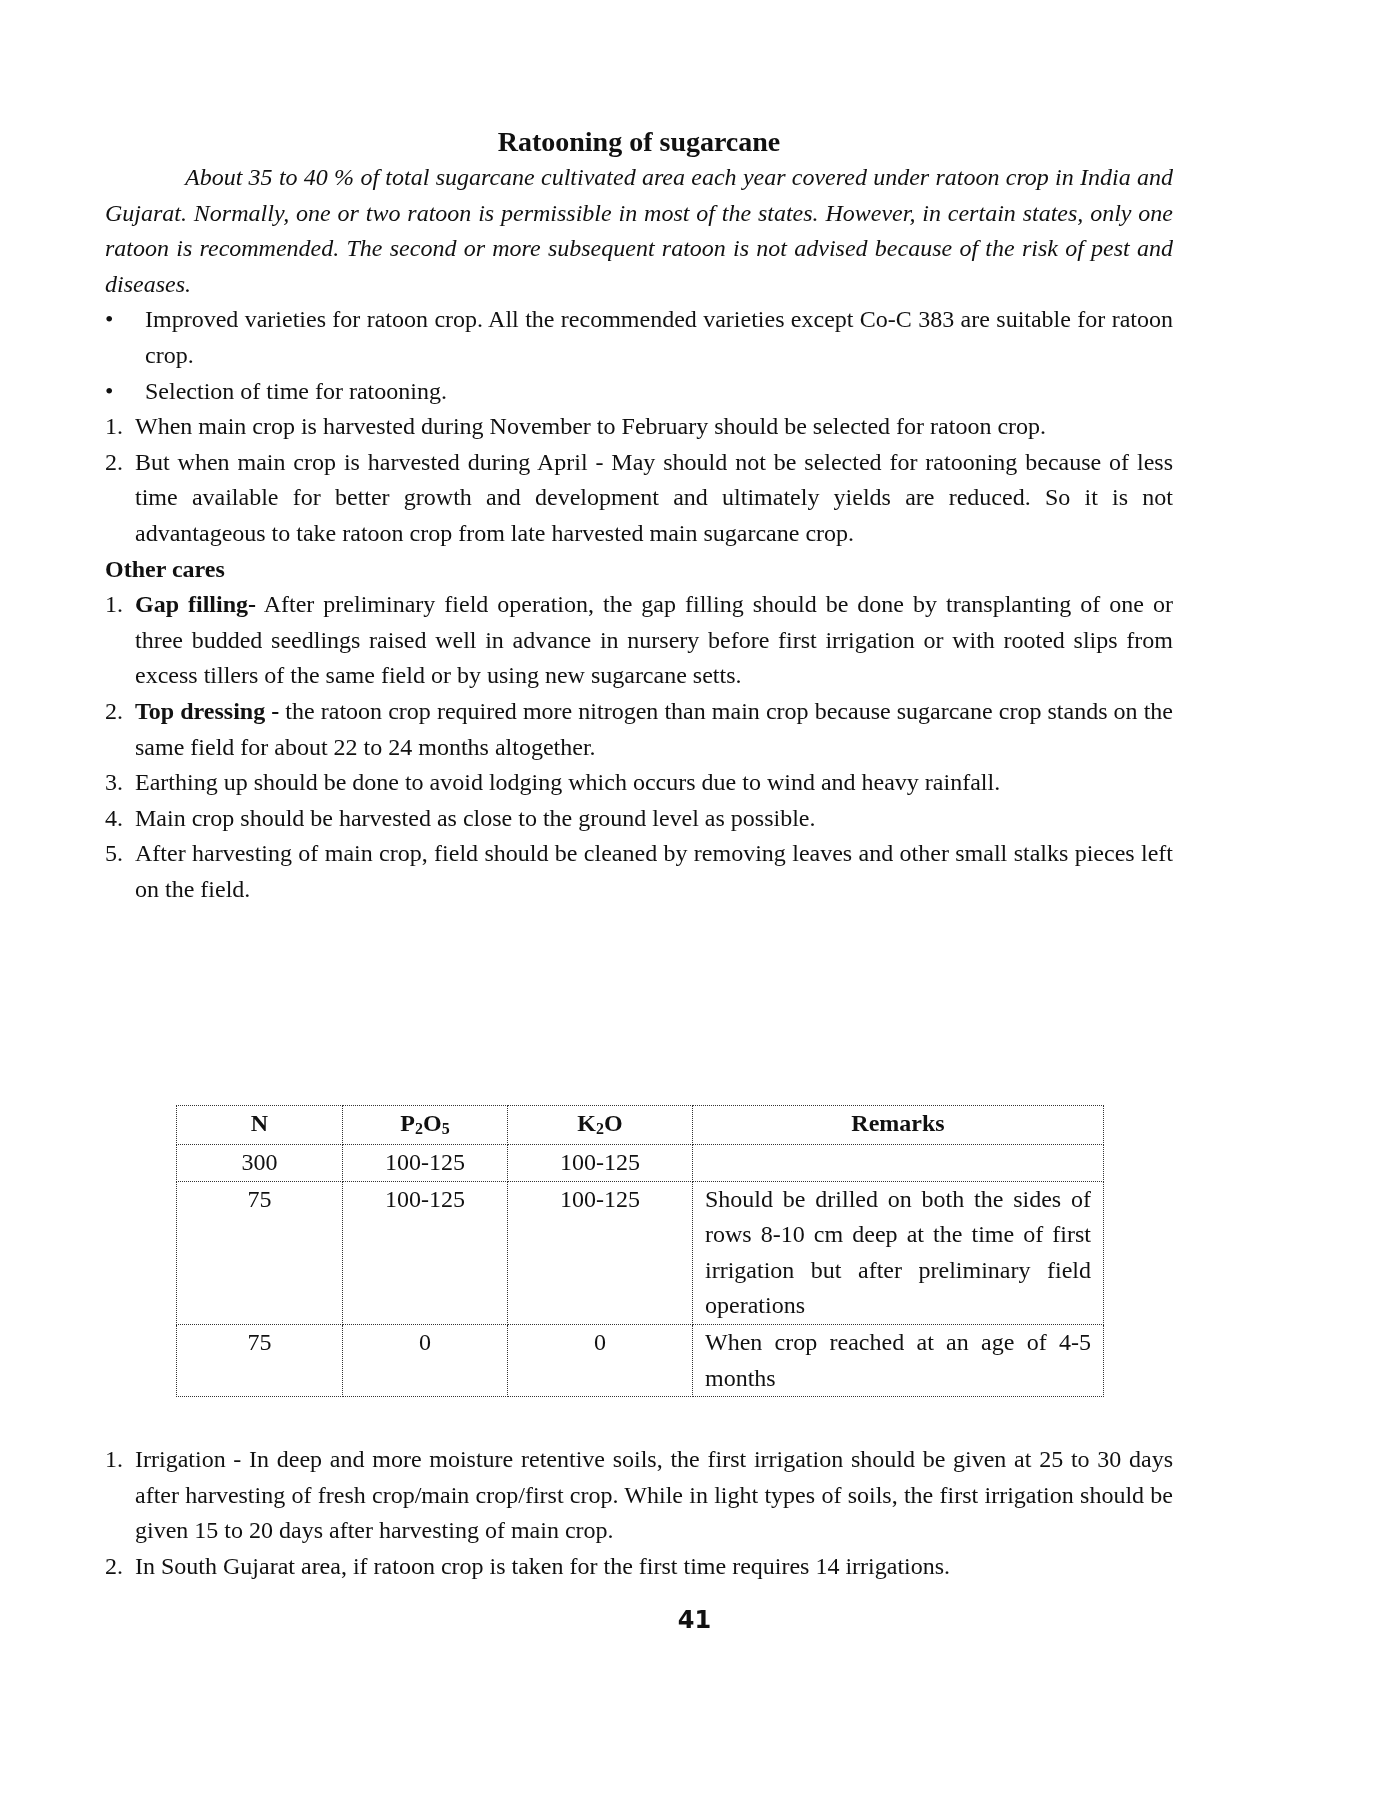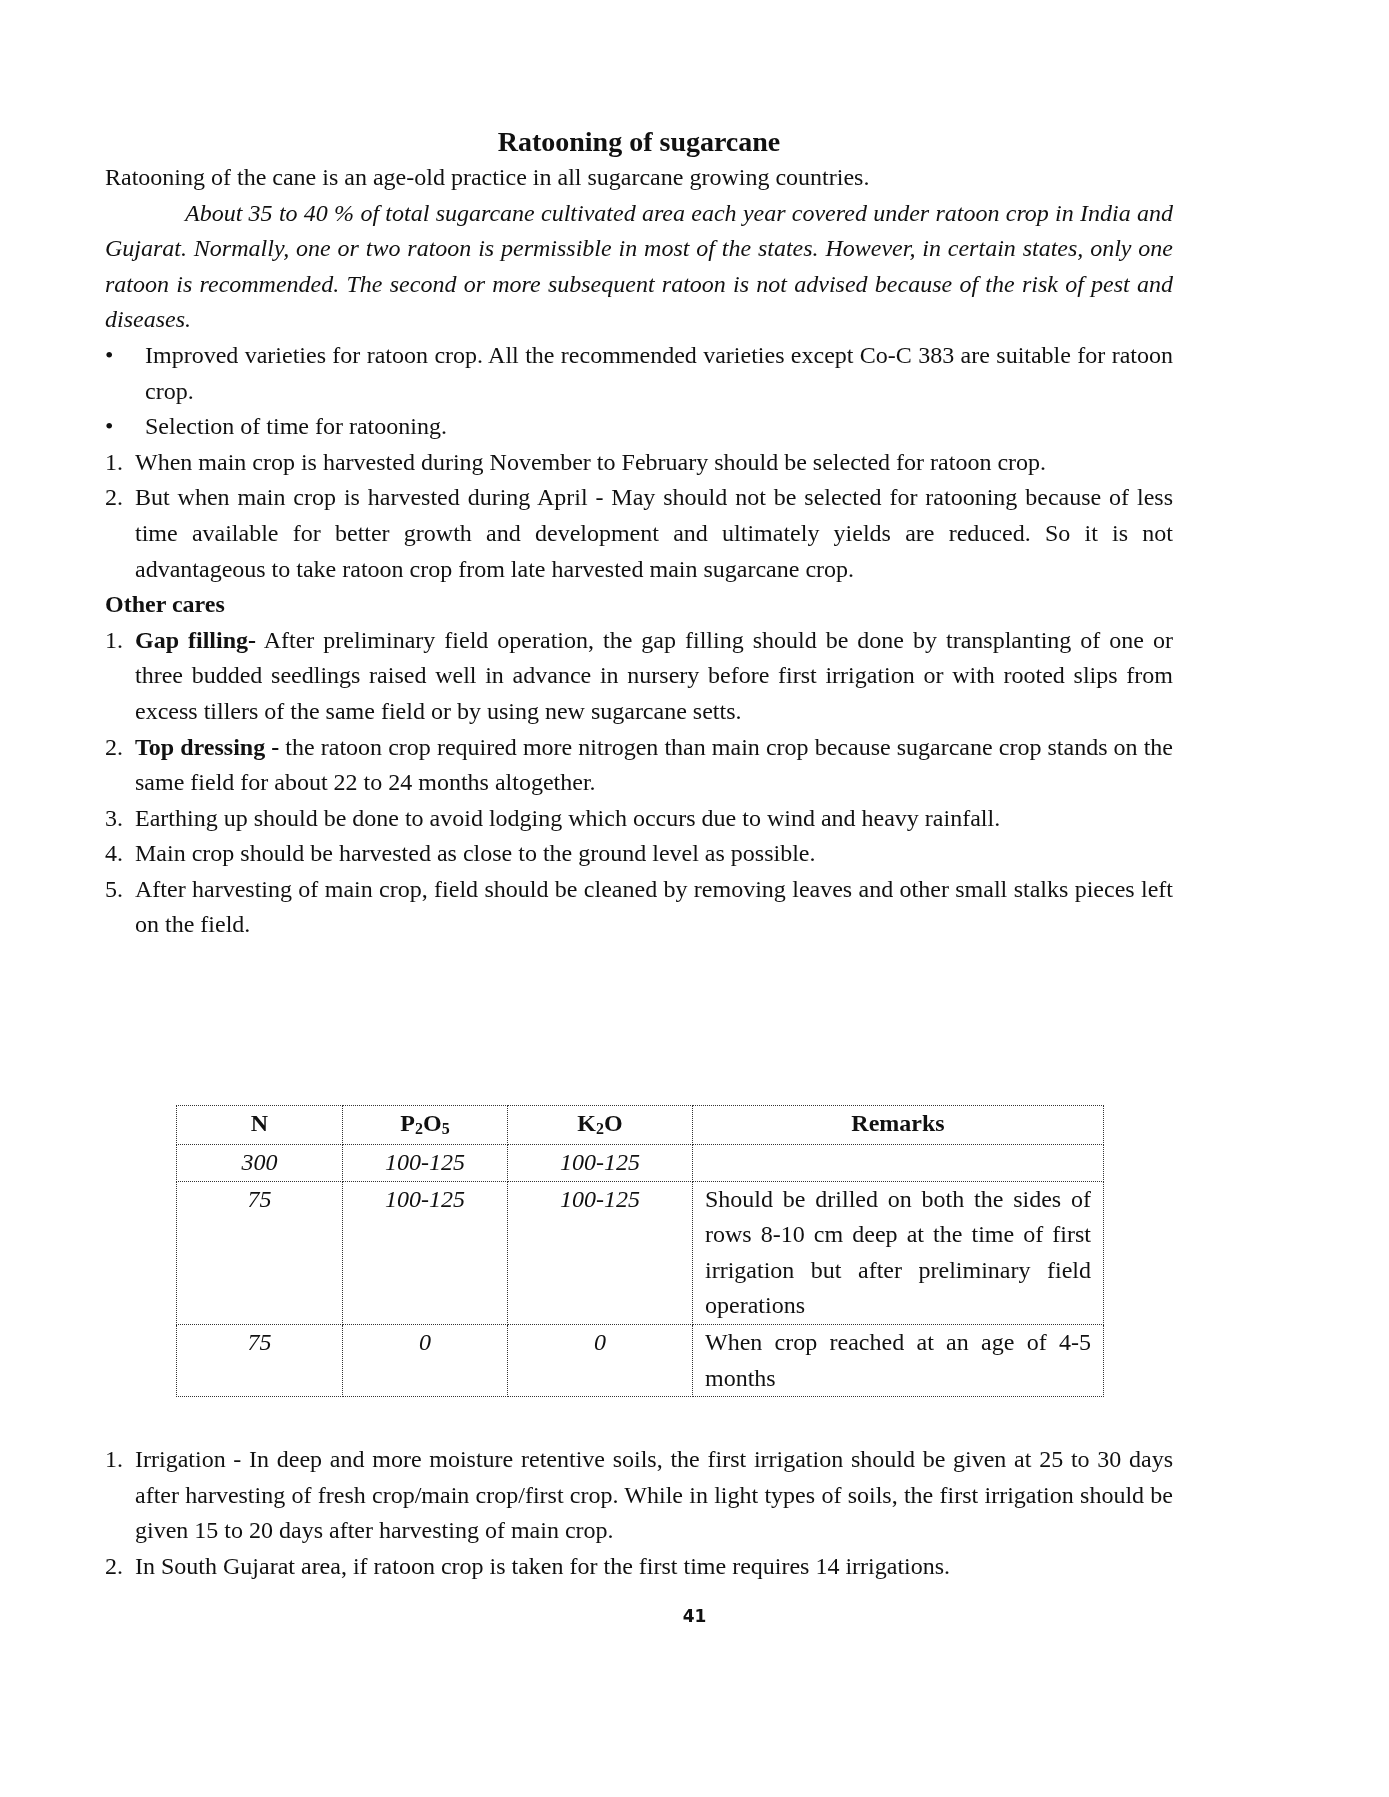--- a/index.html
+++ b/index.html
@@ -14,36 +14,35 @@
   .bullet, .num { display: flex; text-align: justify; }
   .bullet .mark { width: 40px; flex: 0 0 40px; }
   .num .mark { width: 30px; flex: 0 0 30px; }
   .num .txt, .bullet .txt { flex: 1; text-align: justify; }
   .sub-heading { font-weight: bold; }
   b { font-weight: bold; }
   table.fert { position: absolute; left: 71px; top: 1105px; width: 928px; border-collapse: collapse;
                font-size: 24px; line-height: 35.6px; }
   table.fert td, table.fert th { border: 1.5px dotted #333; padding: 0 12px; vertical-align: top; }
   table.fert th { font-weight: bold; text-align: center; height: 38px; }
-  table.fert td.c { text-align: center; font-style: italic; }
+  table.fert td.c { text-align: center; }
   table.fert td.r { text-align: justify; }
   .c1 { width: 141px; } .c2 { width: 140px; } .c3 { width: 160px; }
   sub { font-size: 16px; vertical-align: -3px; line-height: 0; }
   .after { position: absolute; top: 1442px; left: 0; width: 1068px; line-height: 35.6px; }
   .pagenum { position: absolute; top: 1606px; left: 0; width: 1389px; text-align: center;
-             font-family: "DejaVu Sans", sans-serif; font-weight: bold; font-size: 17px; }
+             font-family: "DejaVu Sans", sans-serif; font-weight: bold; font-size: 24px; }
 </style>
 </head>
 <body>
 
 <div class="page">
   <div class="title">Ratooning of sugarcane</div>
 
   <div class="body-text">
-    <p>Ratooning of the cane is an age-old practice in all sugarcane growing countries.</p>
     <p class="indent">About 35 to 40 % of total sugarcane cultivated area each year covered under ratoon crop in India and Gujarat. Normally, one or two ratoon is permissible in most of the states. However, in certain states, only one ratoon is recommended. The second or more subsequent ratoon is not advised because of the risk of pest and diseases.</p>
 
     <div class="bullet">
       <span class="mark">•</span>
       <span class="txt">Improved varieties for ratoon crop. All the recommended varieties except Co-C 383 are suitable for ratoon crop.</span>
     </div>
     <div class="bullet">
       <span class="mark">•</span>
       <span class="txt">Selection of time for ratooning.</span>
     </div>

